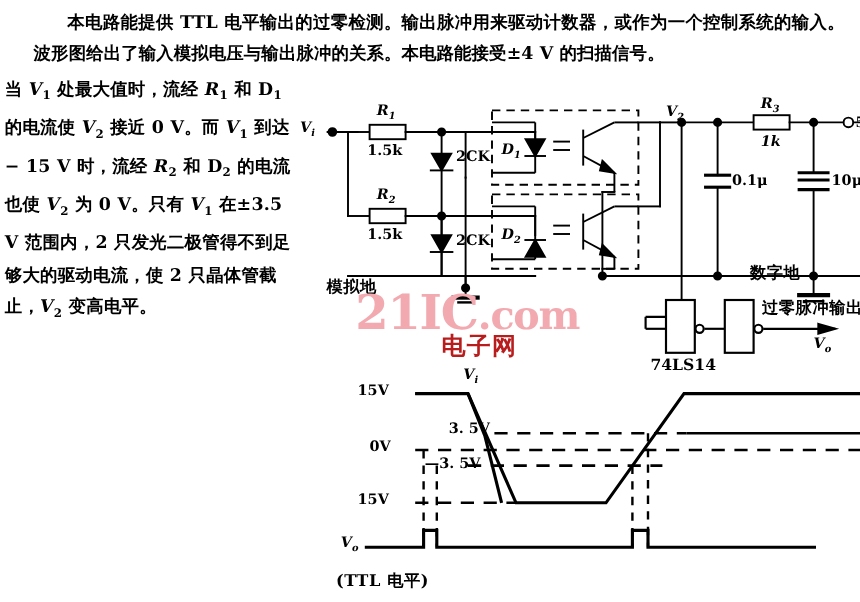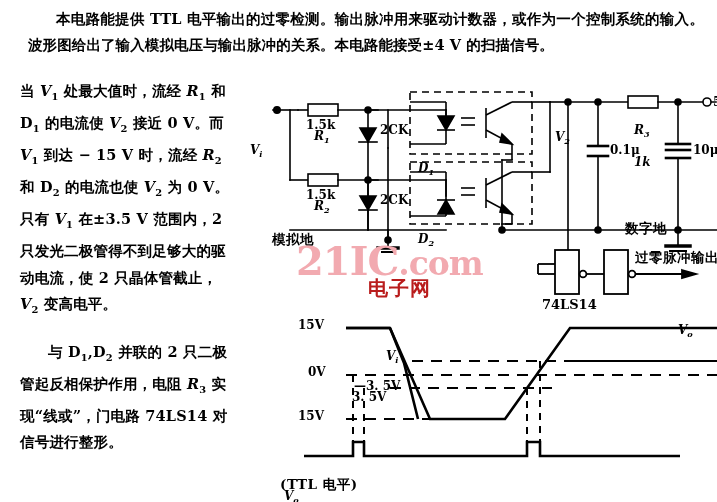--- a/index.html
+++ b/index.html
@@ -34,21 +34,21 @@
   #left-col {
     position: absolute;
     left: 4px;
     top: 62px;
     width: 246px;
     font-size: 14.5px;
     line-height: 26.2px;
     font-weight: 700;
     letter-spacing: 0.2px;
   }
-  #left-col p { margin: 16px; }
+  #left-col p { margin: 0; }
   #left-col p.indent { text-indent: 28px; }
   .ital { font-style: italic; font-family: "DejaVu Serif", "Liberation Serif", serif; }
   sub { font-size: 0.68em; }
 
   
   #circuit-area, #wave-area {
     position: absolute;
   }
   #circuit-area { left: 250px; top: 88px; width: 467px; height: 222px; }
   #wave-area    { left: 280px; top: 306px; width: 437px; height: 196px; }
@@ -57,21 +57,21 @@
 
   .lbl {
     position: absolute;
     font-size: 12px;
     font-weight: 700;
     font-family: "DejaVu Serif", "Liberation Serif", serif;
     white-space: nowrap;
     line-height: 1;
   }
   .lbl.cn { font-size: 13.5px; letter-spacing: 0.5px; }
-  .lbl.it { font-style: italic; margin-top: 44px; }
+  .lbl.it { font-style: italic; }
 
   
   .wm {
     position: absolute;
     pointer-events: none;
     font-weight: 700;
   }
   #wm-21ic {
     left: 296px; top: 237px;
     font-size: 40px;
@@ -91,21 +91,20 @@
     margin-top: 42px;
   }
 </style>
 </head>
 <body>
 
 <div id="intro">本电路能提供 TTL 电平输出的过零检测。输出脉冲用来驱动计数器，或作为一个控制系统的输入。波形图给出了输入模拟电压与输出脉冲的关系。本电路能接受±4 V 的扫描信号。</div>
 
 <div id="left-col">
   <p>当 <span class="ital">V</span><sub>1</sub> 处最大值时，流经 <span class="ital">R</span><sub>1</sub> 和 D<sub>1</sub> 的电流使 <span class="ital">V</span><sub>2</sub> 接近 0 V。而 <span class="ital">V</span><sub>1</sub> 到达 − 15 V 时，流经 <span class="ital">R</span><sub>2</sub> 和 D<sub>2</sub> 的电流也使 <span class="ital">V</span><sub>2</sub> 为 0 V。只有 <span class="ital">V</span><sub>1</sub> 在±3.5 V 范围内，2 只发光二极管得不到足够大的驱动电流，使 2 只晶体管截止，<span class="ital">V</span><sub>2</sub> 变高电平。</p>
-  <p class="indent">与 D<sub>1</sub>,D<sub>2</sub> 并联的 2 只二极管起反相保护作用，电阻 <span class="ital">R</span><sub>3</sub> 实现“线或”，门电路 74LS14 对信号进行整形。</p>
 </div>
 
 <div id="circuit-area">
   <svg width="467" height="222" viewBox="0 0 467 222">
     <g stroke="#000" fill="none" stroke-width="1.6" stroke-linecap="square">
 
       <line x1="23" y1="22" x2="48" y2="22"></line>
       <circle cx="27" cy="22" r="3.2" fill="#000"></circle>
 
       <line x1="40" y1="22" x2="40" y2="92"></line>
@@ -324,21 +323,21 @@
     <g stroke="#000" fill="none" stroke-width="2.6">
       <polyline points="110,22 124,57 138,113"></polyline>
     </g>
 
     <g stroke="#000" fill="none" stroke-width="2.6">
       <polyline points="24,150 73,150 73,136 84,136 84,150 247,150 247,136 260,136 260,150 400,150"></polyline>
     </g>
   </svg>
 
   <div class="lbl" style="left:18px; top:13px;">15V</div>
-  <div class="lbl" style="left:72px; top:45px;margin-top:40px;">3. 5V</div>
+  <div class="lbl" style="left:94px; top:45px;">3. 5V</div>
   <div class="lbl" style="left:28px; top:60px;">0V</div>
   <div class="lbl" style="left:74px; top:74px;">—3. 5V</div>
   <div class="lbl" style="left:18px; top:104px;">15V</div>
 
   <div class="lbl it" style="left:106px; top:0px;">
     <span>V</span><sub>i</sub>
   </div>
   <div class="lbl it" style="left:4px; top:140px;">
     <span>V</span><sub>o</sub>
   </div>

